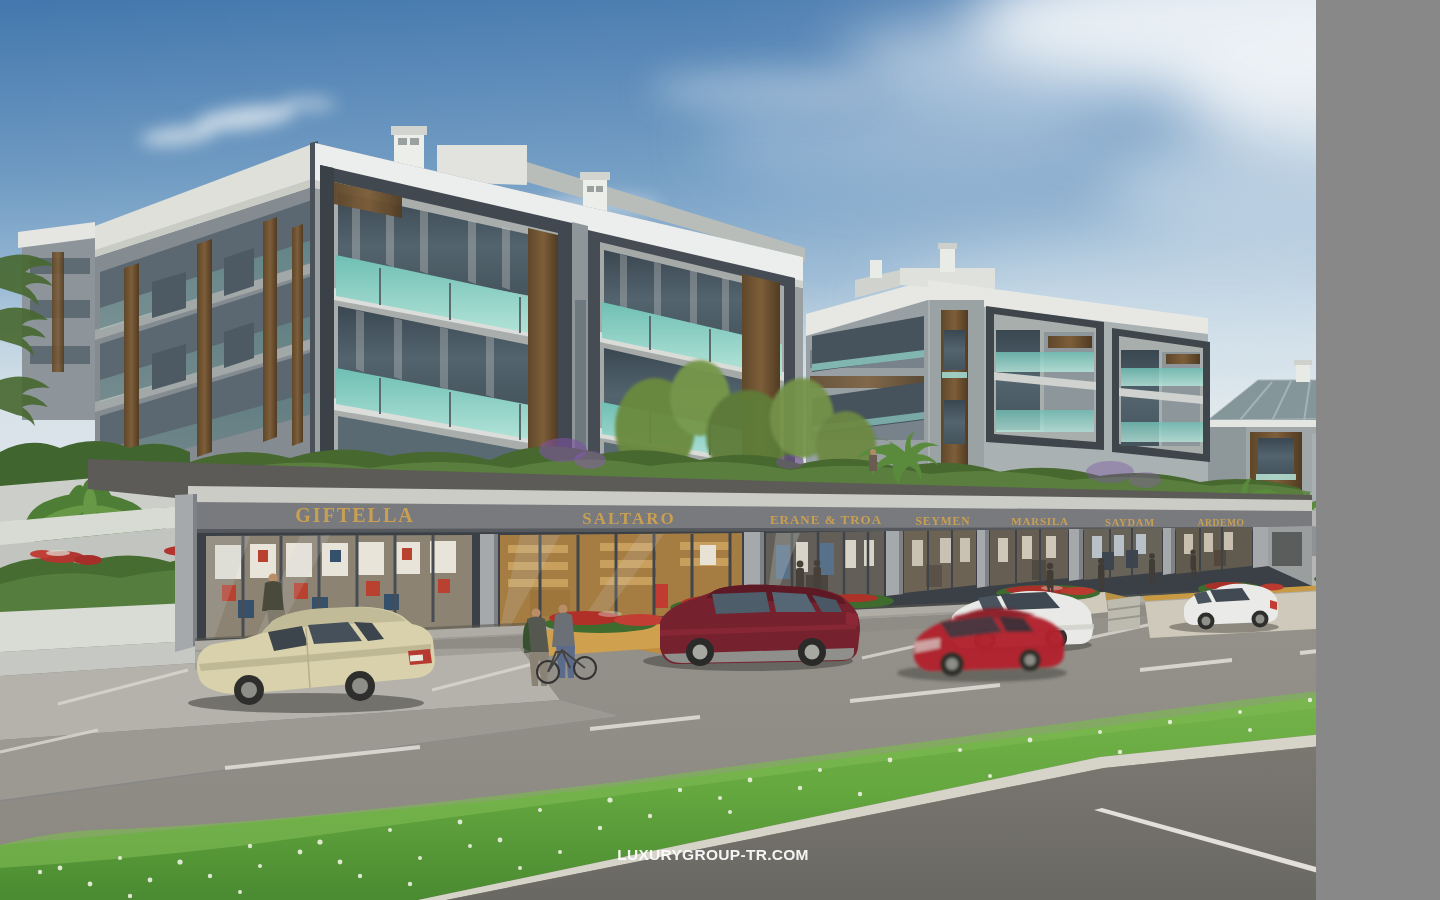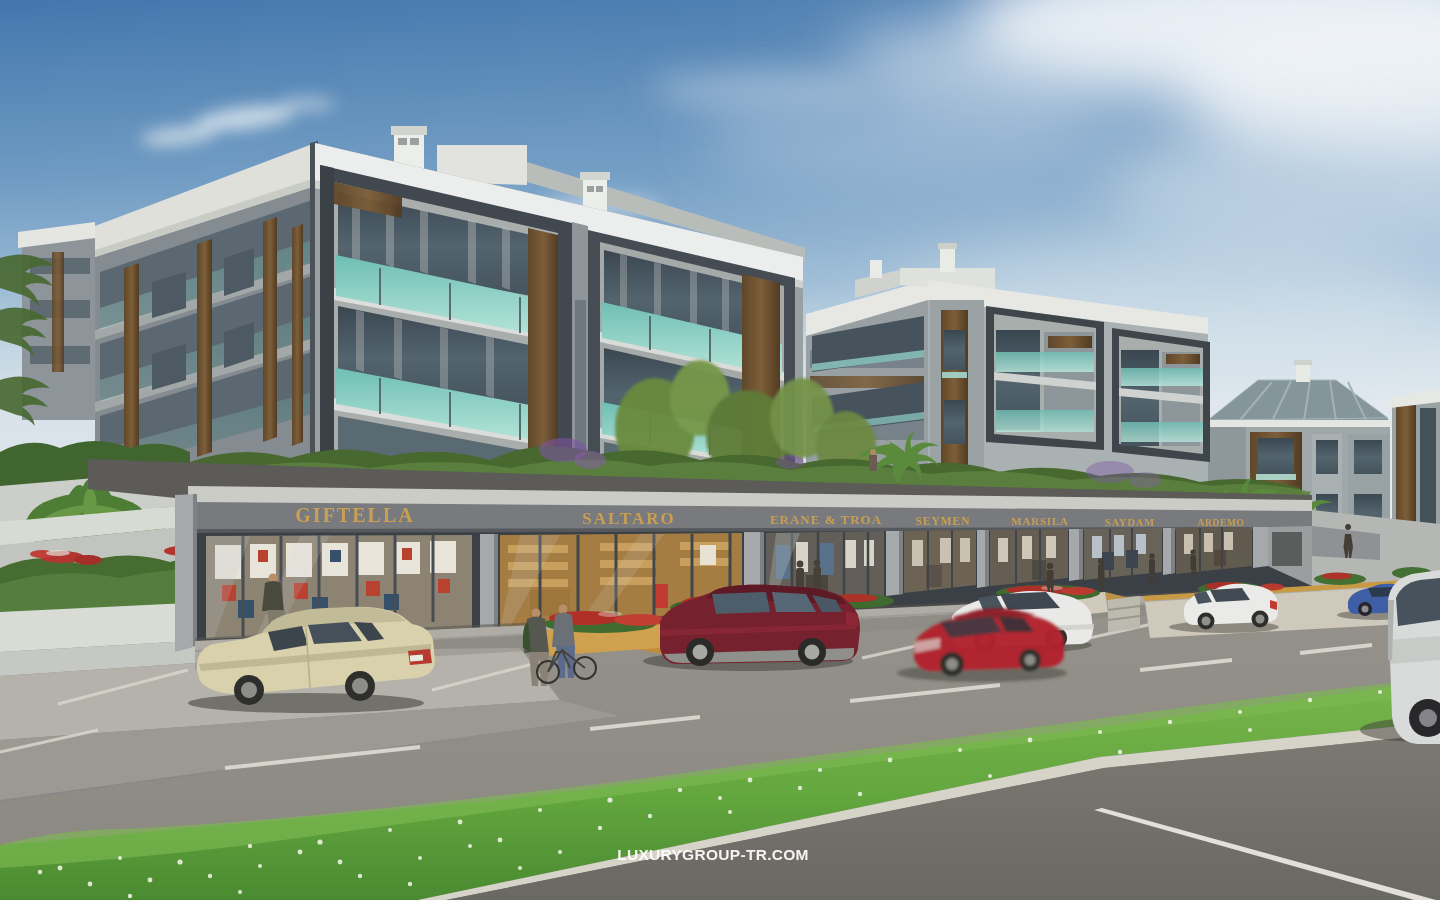--- a/index.html
+++ b/index.html
@@ -1,16 +1,16 @@
 <!DOCTYPE html>
 <html><head>
 <meta charset="utf-8">
 <style>
   html,body{margin:0;padding:0;background:#888;}
-  #stage{width:1440px;height:900px;position:relative;overflow:hidden;font-family:"Liberation Sans",sans-serif;}
+  #stage{width:1316px;height:900px;position:relative;overflow:hidden;font-family:"Liberation Sans",sans-serif;}
   svg{display:block;}
 </style>
 </head>
 <body>
 <div id="stage">
 <svg width="1440" height="900" viewBox="0 0 1440 900" xmlns="http://www.w3.org/2000/svg">
 <defs>
   <linearGradient id="skyV" x1="0" y1="0" x2="0" y2="1">
     <stop offset="0" stop-color="#4377ad"></stop>
     <stop offset="0.28" stop-color="#6e9ac2"></stop>

